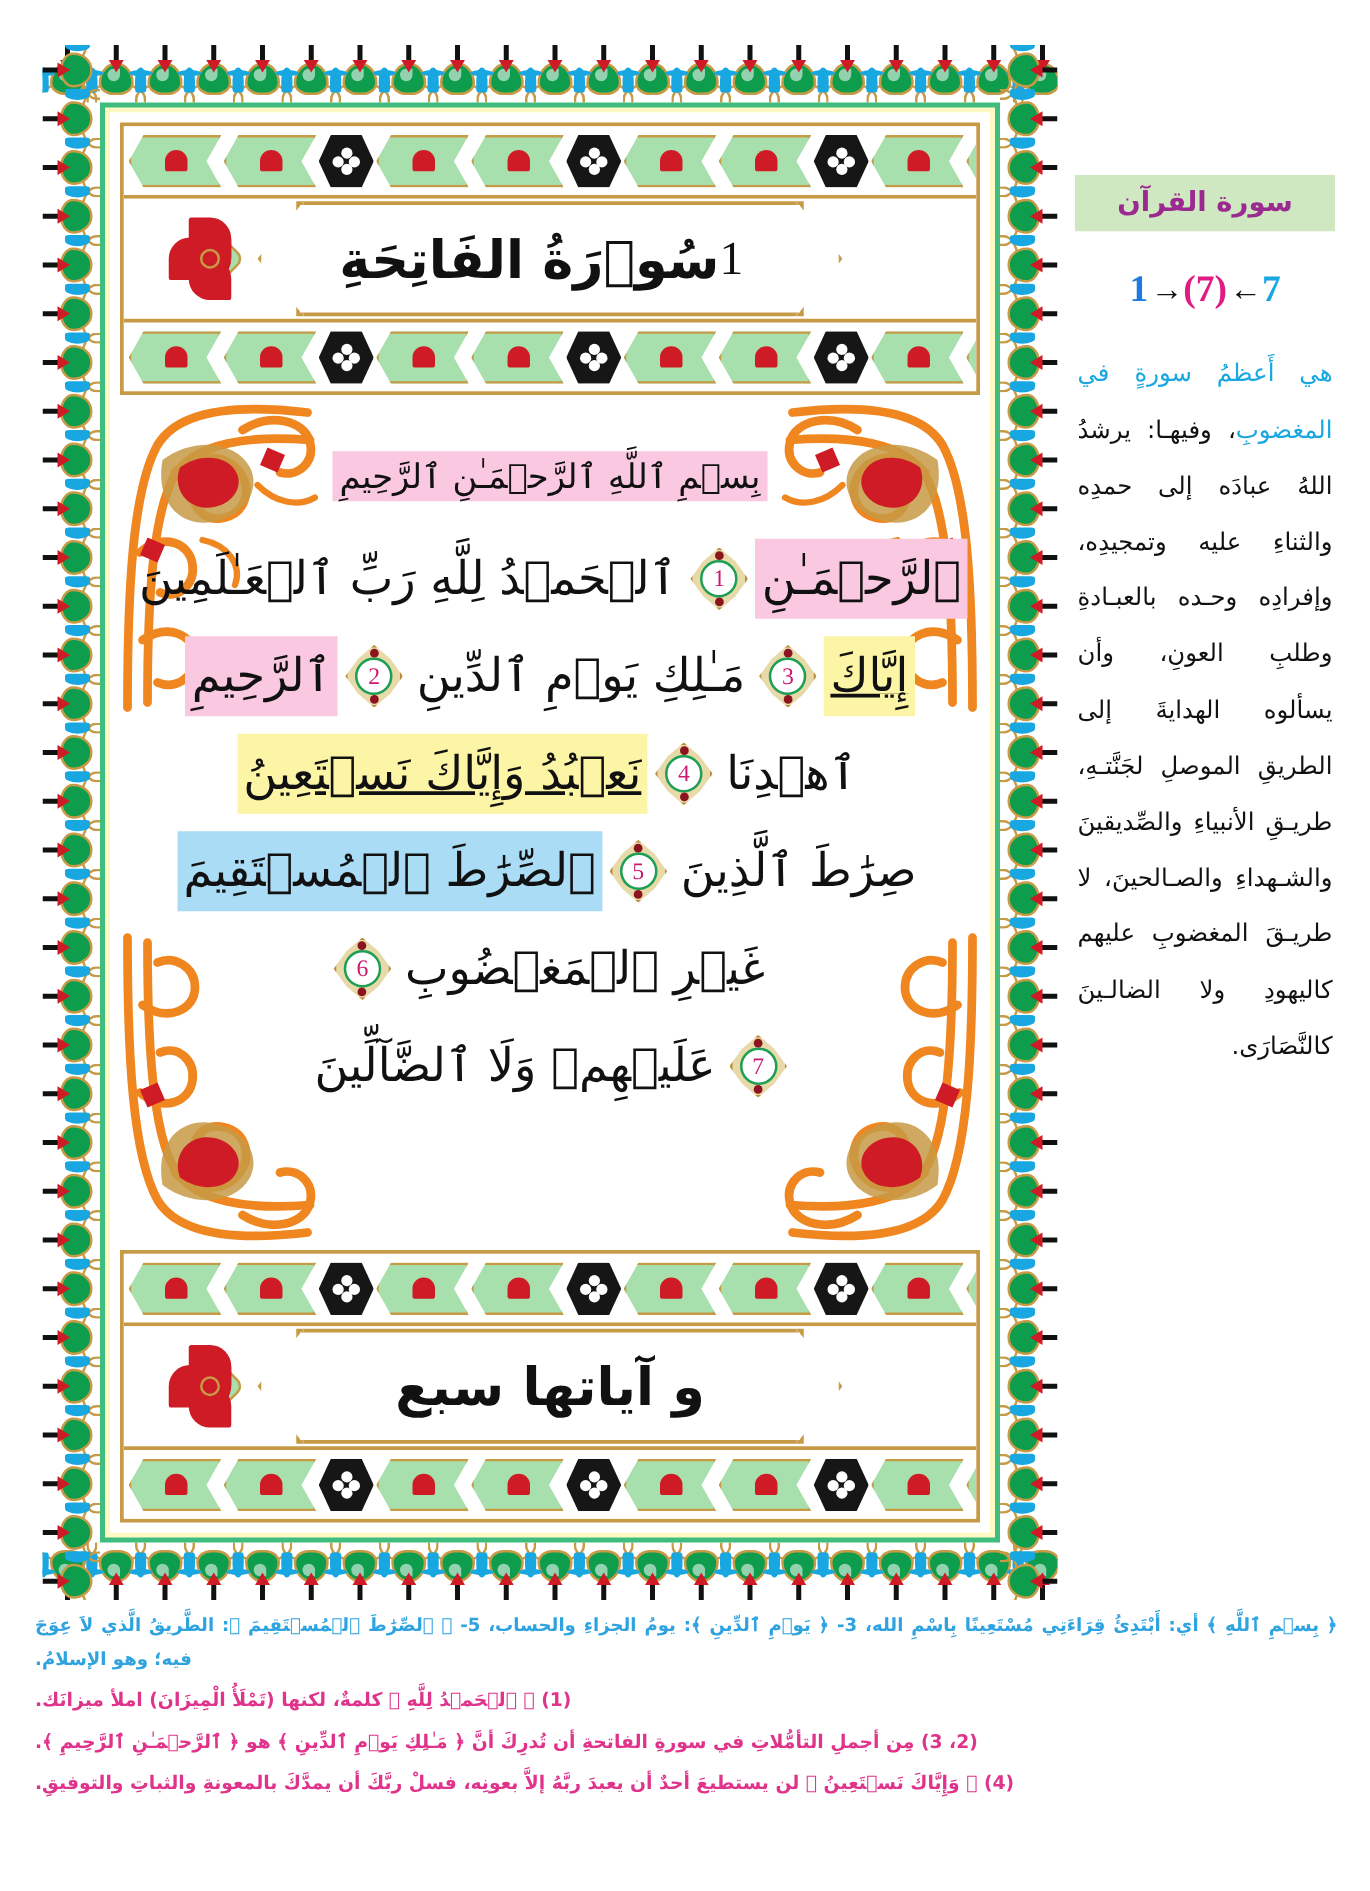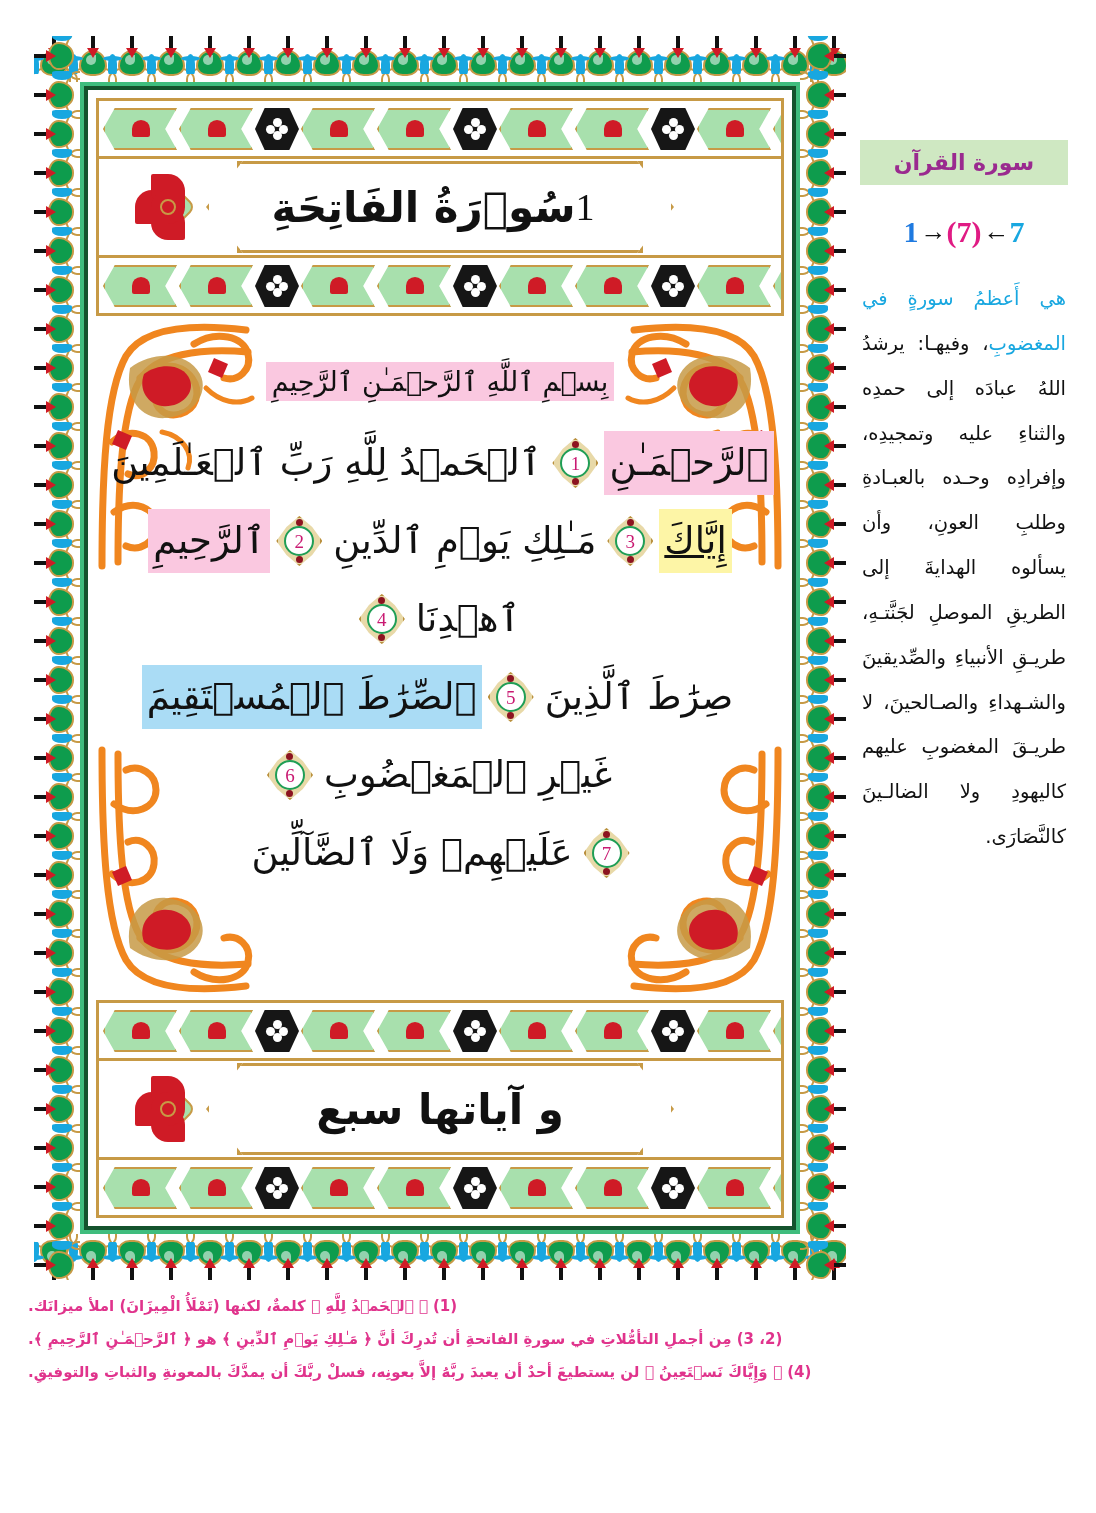--- a/index.html
+++ b/index.html
@@ -155,21 +155,21 @@
 
   
   .band-green {
     position: absolute;
     left: 46px; top: 46px; right: 46px; bottom: 46px;
     background: #3fbd7e;
   }
   .band-gold {
     position: absolute;
     left: 4px; top: 4px; right: 4px; bottom: 4px;
-    background: #14532d;
+    background: #fef9c3;
   }
   .band-cream {
     position: absolute;
     left: 4px; top: 4px; right: 4px; bottom: 4px;
     background: #fffdf3;
   }
 
   
   .panel {
     position: absolute;
@@ -1385,20 +1385,21 @@
                     </div>
                     <div class="vline">
                       <span class="vseg ">ٱهۡدِنَا</span>
                       <span class="ayah">
                         <span class="lozenge"></span>
                         <span class="ring"></span>
                         <span class="dot-t"></span>
                         <span class="dot-b"></span>
                         <span class="num">4</span>
                       </span>
+                      <span class="vseg hl-yellow">نَعۡبُدُ وَإِيَّاكَ نَسۡتَعِينُ</span>
                     </div>
                     <div class="vline">
                       <span class="vseg ">صِرَٰطَ ٱلَّذِينَ</span>
                       <span class="ayah">
                         <span class="lozenge"></span>
                         <span class="ring"></span>
                         <span class="dot-t"></span>
                         <span class="dot-b"></span>
                         <span class="num">5</span>
                       </span>
@@ -1529,20 +1530,21 @@
       <span class="nav-arrow">→</span>
       <span class="nav-right">1</span>
     </div>
 
     <div class="side-body">
       <span class="accent">هي أَعظمُ سورةٍ في المغضوبِ</span><span>، وفيهـا: يرشدُ اللهُ عبادَه إلى حمدِه والثناءِ عليه وتمجيدِه، وإفرادِه وحـده بالعبـادةِ وطلبِ العونِ، وأن يسألوه الهدايةَ إلى الطريقِ الموصلِ لجَنَّتـهِ، طريـقِ الأنبياءِ والصِّديقينَ والشـهداءِ والصـالحينَ، لا طريـقَ المغضوبِ عليهم كاليهودِ ولا الضالـينَ كالنَّصَارَى.</span>
     </div>
   </div>
 
   <div class="footnotes">
+    <div class="fn-blue">﴿ بِسۡمِ ٱللَّهِ ﴾ أي: أَبْتَدِئُ قِرَاءَتِي مُسْتَعِينًا بِاسْمِ الله، 3- ﴿ يَوۡمِ ٱلدِّينِ ﴾: يومُ الجزاءِ والحساب، 5- ﴿ ٱلصِّرَٰطَ ٱلۡمُسۡتَقِيمَ ﴾: الطَّريقُ الَّذي لاَ عِوَجَ فيه؛ وهو الإسلامُ.</div>
     <div id="fn-pink-list">
         <div class="fn-pink">(1) ﴿ ٱلۡحَمۡدُ لِلَّهِ ﴾ كلمةٌ، لكنها (تَمْلَأُ الْمِيزَانَ) املأ ميزانَك.</div>
         <div class="fn-pink">(2، 3) مِن أجملِ التأمُّلاتِ في سورةِ الفاتحةِ أن تُدرِكَ أنَّ ﴿ مَـٰلِكِ يَوۡمِ ٱلدِّينِ ﴾ هو ﴿ ٱلرَّحۡمَـٰنِ ٱلرَّحِيمِ ﴾.</div>
         <div class="fn-pink">(4) ﴿ وَإِيَّاكَ نَسۡتَعِينُ ﴾ لن يستطيعَ أحدٌ أن يعبدَ ربَّهُ إلاَّ بعونِه، فسلْ ربَّكَ أن يمدَّكَ بالمعونةِ والثباتِ والتوفيقِ.</div>
       </div>
   </div>
 
 </div>
 
 </body></html>

